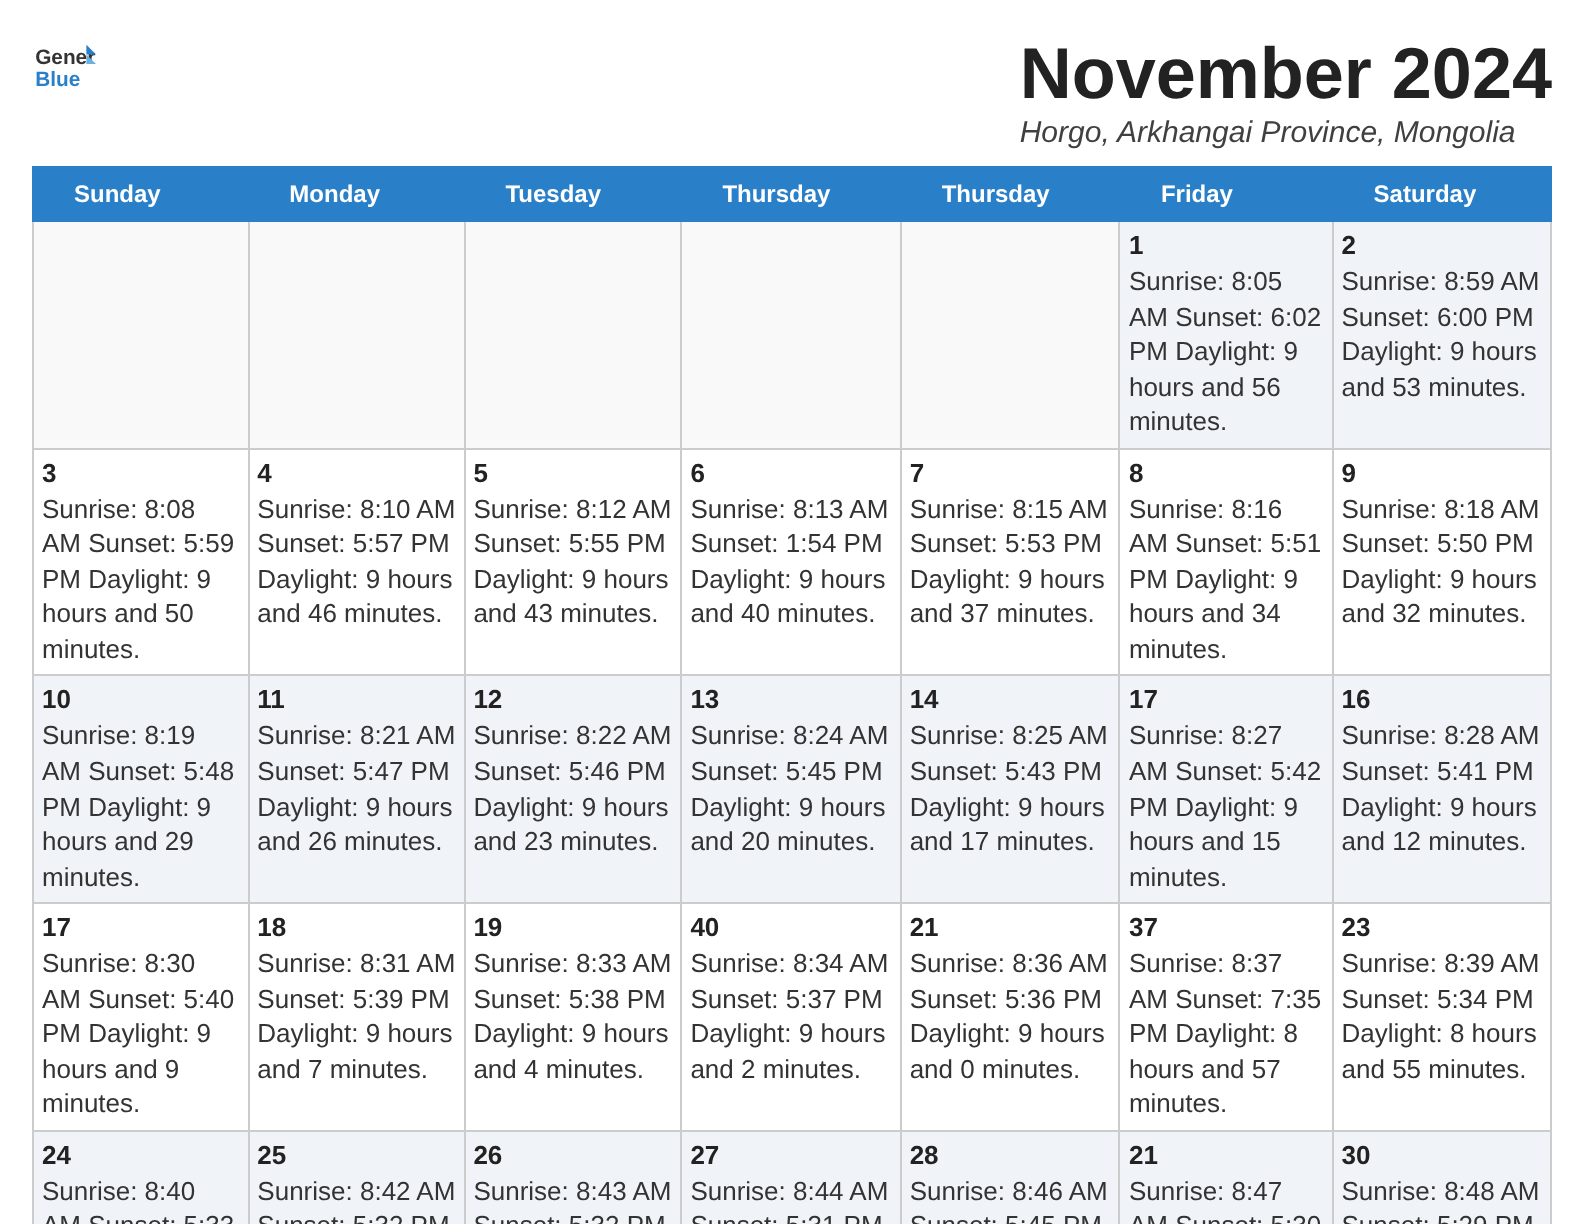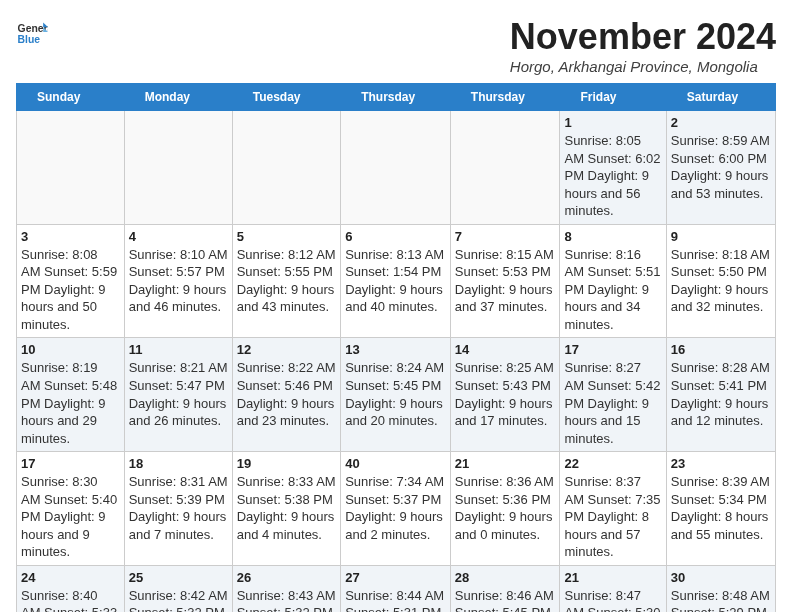--- a/index.html
+++ b/index.html
@@ -233,32 +233,32 @@
 Daylight: 9 hours and 7 minutes.</div>
         </td>
         <td>
           <span class="day-num">19</span>
           <div class="day-info">Sunrise: 8:33 AM
 Sunset: 5:38 PM
 Daylight: 9 hours and 4 minutes.</div>
         </td>
         <td>
           <span class="day-num">40</span>
-          <div class="day-info">Sunrise: 7:34 AM
+          <div class="day-info">Sunrise: 8:34 AM
 Sunset: 5:37 PM
 Daylight: 9 hours and 2 minutes.</div>
         </td>
         <td>
           <span class="day-num">21</span>
           <div class="day-info">Sunrise: 8:36 AM
 Sunset: 5:36 PM
 Daylight: 9 hours and 0 minutes.</div>
         </td>
         <td>
-          <span class="day-num">22</span>
+          <span class="day-num">37</span>
           <div class="day-info">Sunrise: 8:37 AM
 Sunset: 7:35 PM
 Daylight: 8 hours and 57 minutes.</div>
         </td>
         <td>
           <span class="day-num">23</span>
           <div class="day-info">Sunrise: 8:39 AM
 Sunset: 5:34 PM
 Daylight: 8 hours and 55 minutes.</div>
         </td>

